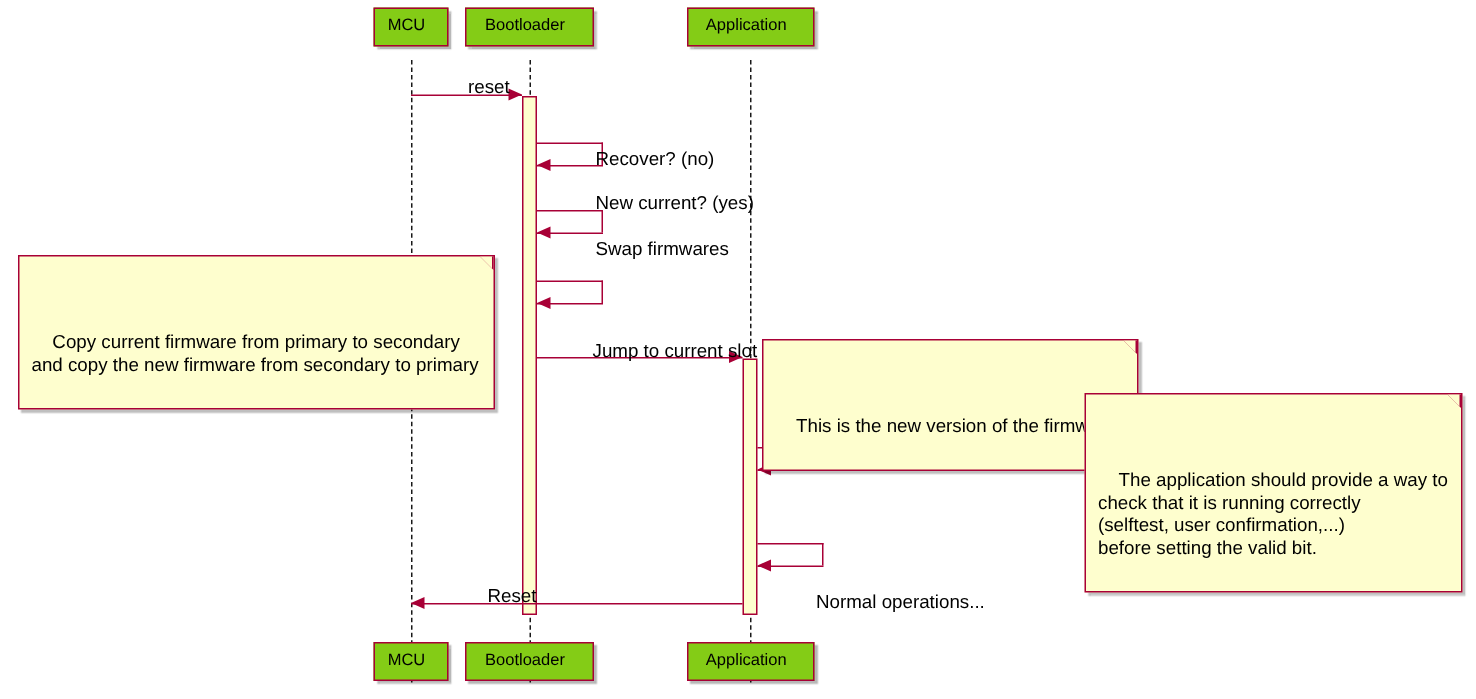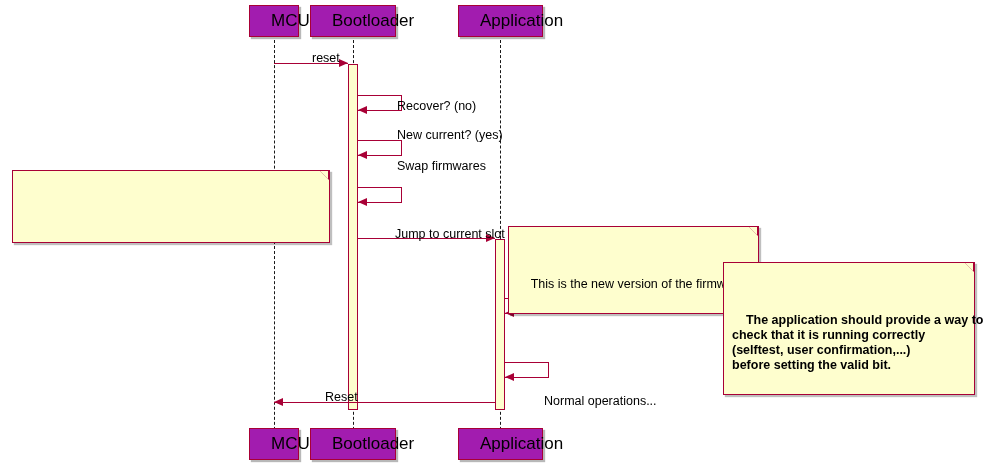--- a/index.html
+++ b/index.html
@@ -11,27 +11,27 @@
     position: relative;
     width: 984px;
     height: 466px;
     background: #ffffff;
     font-family: "Liberation Sans", sans-serif;
     overflow: hidden;
   }
   .participant {
     position: absolute;
     box-sizing: border-box;
-    background: #a21caf;
+    background: #84cc16;
     border: 1.3px solid #A80036;
     color: #000000;
-    font-size: 17px;
+    font-size: 11px;
     line-height: 1;
     text-align: center;
-    padding: 6px 9px 7px 21px;
+    padding: 6px 9px 7px 3px;
     box-shadow: 2px 2px 1px rgba(0,0,0,0.28);
     white-space: nowrap;
   }
   .lifeline {
     position: absolute;
     width: 0;
     border-left: 1px dashed #181818;
   }
   .activation {
     position: absolute;
@@ -159,29 +159,31 @@
   <div class="arrow-left" style="left:505px; top:373px;"></div>
   <div class="msg-label" style="left:512px; top:351px;margin-top:44px;">Normal operations...</div>
 
   <div class="msg-line" style="left:274px; top:402px; width:221px;"></div>
   <div class="arrow-left" style="left:274px; top:398px;"></div>
   <div class="msg-label" style="left:293px; top:391px;">Reset</div>
 
   <div class="note" style="left:12px; top:170px; width:318px;">
     <span class="fold"></span>
     <span class="fold-inner"></span>
+    <span>Copy current firmware from primary to secondary
+and copy the new firmware from secondary to primary</span>
   </div>
 
   <div class="note" style="left:508px; top:226px; width:251px;">
     <span class="fold"></span>
     <span class="fold-inner"></span>
     <span>This is the new version of the firmware</span>
   </div>
 
-  <div class="note" style="left:723px; top:262px; width:252px;font-weight:bold;">
+  <div class="note" style="left:723px; top:262px; width:252px;">
     <span class="fold"></span>
     <span class="fold-inner"></span>
     <span>The application should provide a way to
 check that it is running correctly
 (selftest, user confirmation,...)
 before setting the valid bit.</span>
   </div>
 
 </div>
 

